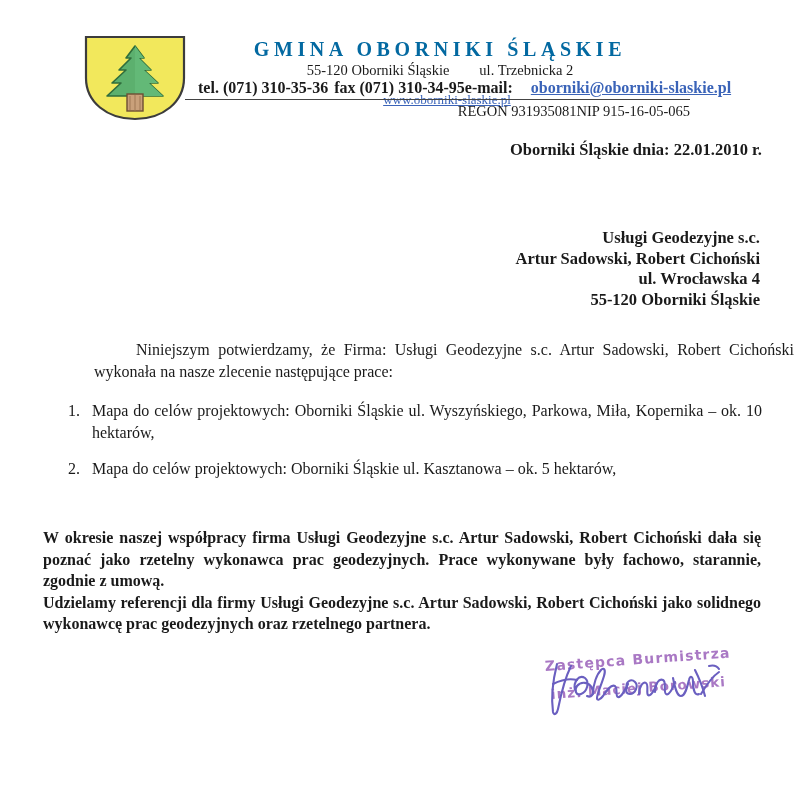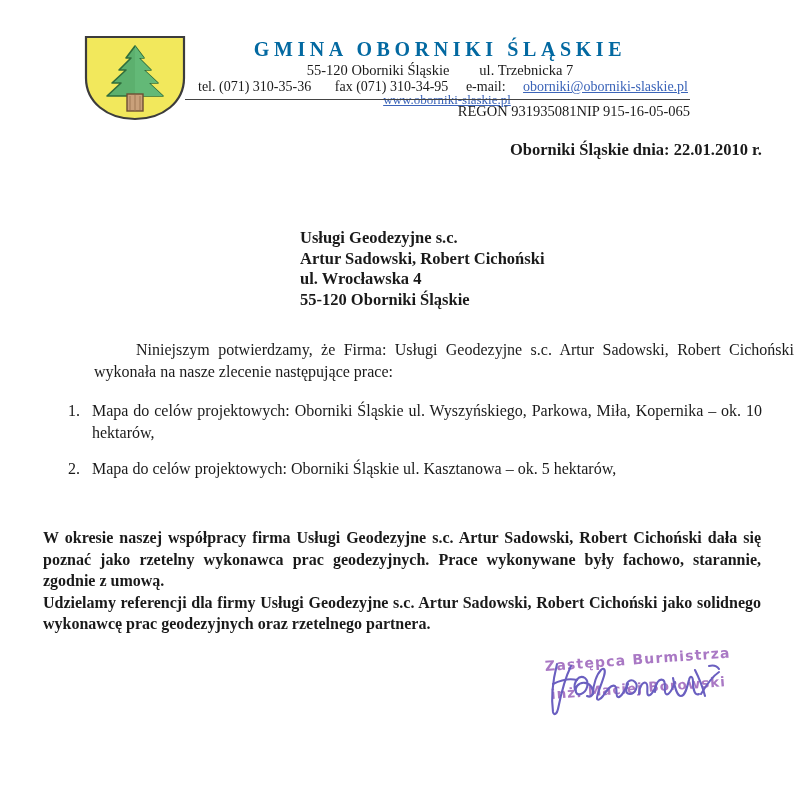--- a/index.html
+++ b/index.html
@@ -57,22 +57,22 @@
     font-size: 14.5px;
     color: #1a1a1a;
   }
   #addr-line .street { margin-left: 30px; }
 
   #contact-row {
     position: absolute;
     left: 190px;
     top: 79px;
     width: 500px;
-    font-size: 14px;
-    font-weight: normal;
+    font-size: 16px;
+    font-weight: bold;
     color: #1a1a1a;
     display: flex;
     justify-content: space-between;
     align-items: baseline;
   }
   #contact-row .cell { white-space: nowrap; }
   #contact-row .cell.tel  { padding-left: 8px; }
   #contact-row .cell.fax  { padding-left: 6px; }
   #contact-row .cell.mail { padding-right: 2px; }
   .weblink {
@@ -121,21 +121,21 @@
     font-size: 16.5px;
     font-weight: bold;
   }
 
   
   #addressee {
     position: absolute;
     left: 300px;
     top: 228px;
     width: 460px;
-    text-align: left;
+    text-align: right;
     font-weight: bold;
     font-size: 16.5px;
     line-height: 20.5px;
   }
 
   
   #intro {
     position: absolute;
     left: 62px;
     top: 339px;
@@ -243,21 +243,21 @@
                  L38 49 L29 49 L43 36 L36 36 L48 24 L43 24 Z" fill="#5cb06e" stroke="#2f6d3c" stroke-width="1.6" stroke-linejoin="round"></path>
         <path d="M52 12 L61 24 L56 24 L68 36 L61 36 L75 49 L66 49 L80 62 L52 62 Z" fill="#63b977" stroke="none"></path>
         <rect x="44" y="60" width="16" height="17" fill="#c9a07a" stroke="#6d4e33" stroke-width="1.4"></rect>
         <path d="M47 62 L47 76 M52 61 L52 77 M57 62 L57 76" stroke="#9c7450" stroke-width="0.9"></path>
       </svg>
     </div>
 
     <div id="org-name">GMINA OBORNIKI ŚLĄSKIE</div>
 
     <div id="addr-line">
-      <span>55-120 Oborniki Śląskie</span><span class="street">ul. Trzebnicka 7</span>
+      <span>55-120 Oborniki Śląskie</span><span class="street">ul. Trzebnicka 2</span>
     </div>
 
     <div id="contact-row">
       <span class="cell tel">tel. (071) 310-35-36</span>
       <span class="cell fax">fax (071) 310-34-95</span>
       <span class="cell mail">
         <span>e-mail:</span>
         <span class="weblink">oborniki@oborniki-slaskie.pl</span>
       </span>
     </div>

